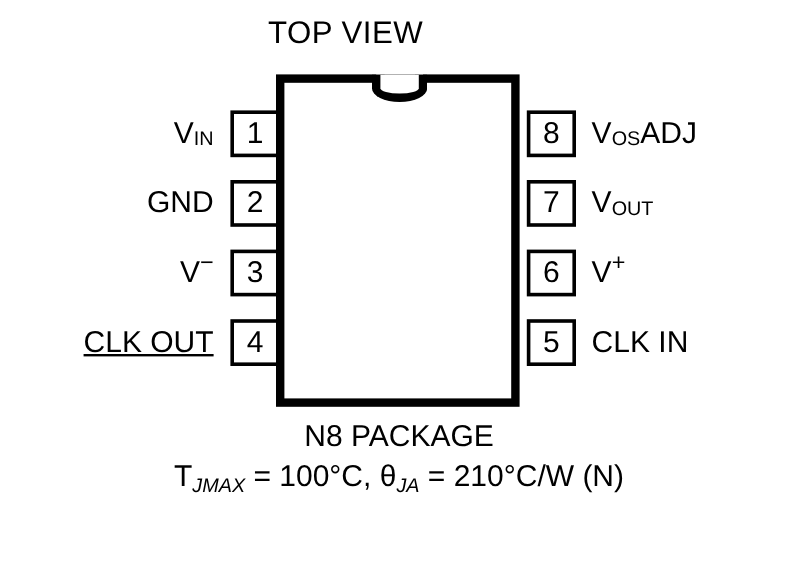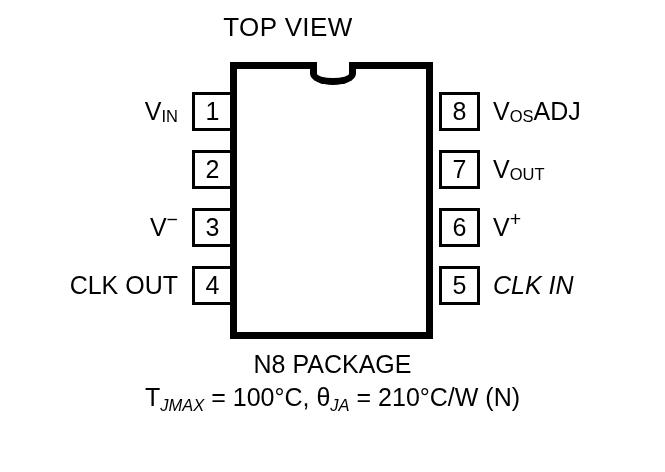--- a/index.html
+++ b/index.html
@@ -153,42 +153,45 @@
 
   <div class="pin-box right" style="top:92px;">8</div>
   <div class="pin-box right" style="top:150px;">7</div>
   <div class="pin-box right" style="top:208px;">6</div>
   <div class="pin-box right" style="top:266px;">5</div>
 
   <div class="pin-label left" style="top:92px;">
     <span>V</span>
       <sub>IN</sub>
   </div>
+  <div class="pin-label left" style="top:150px;">
+    <span>GND</span>
+  </div>
   <div class="pin-label left" style="top:208px;">
     <span>V</span>
       <sup>−</sup>
   </div>
-  <div class="pin-label left" style="top:266px;">
+  <div class="pin-label left" style="top:266px;text-decoration:underline;">
     <span>CLK OUT</span>
   </div>
 
   <div class="pin-label right" style="top:92px;">
     <span>V</span>
       <sub>OS</sub>
       <span> ADJ</span>
   </div>
   <div class="pin-label right" style="top:150px;">
     <span>V</span>
       <sub>OUT</sub>
   </div>
   <div class="pin-label right" style="top:208px;">
     <span>V</span>
       <sup>+</sup>
   </div>
-  <div class="pin-label right" style="top:266px;font-style:italic;">
+  <div class="pin-label right" style="top:266px;">
     <span>CLK IN</span>
   </div>
 
   <div class="caption-block">
     <div class="caption">N8 PACKAGE</div>
     <div class="caption">
       <span>T</span><sub>JMAX</sub><span> = 100°C, θ</span><sub>JA</sub><span> = 210°C/W (N)</span>
     </div>
   </div>
 

